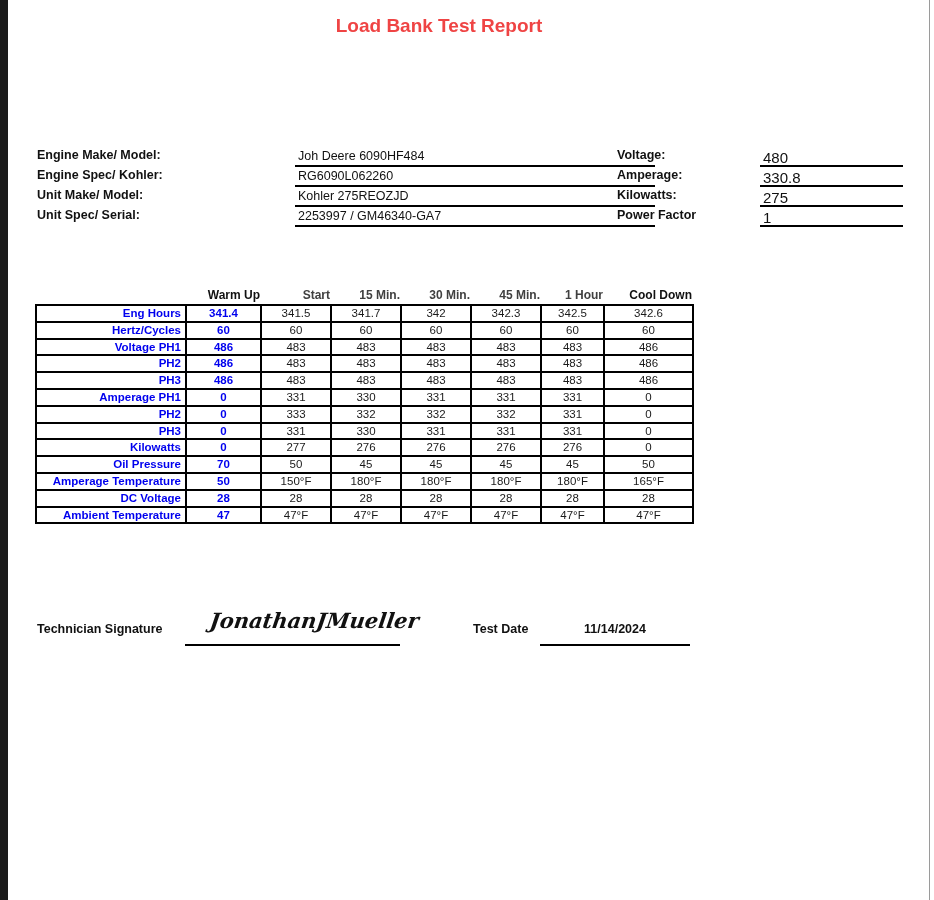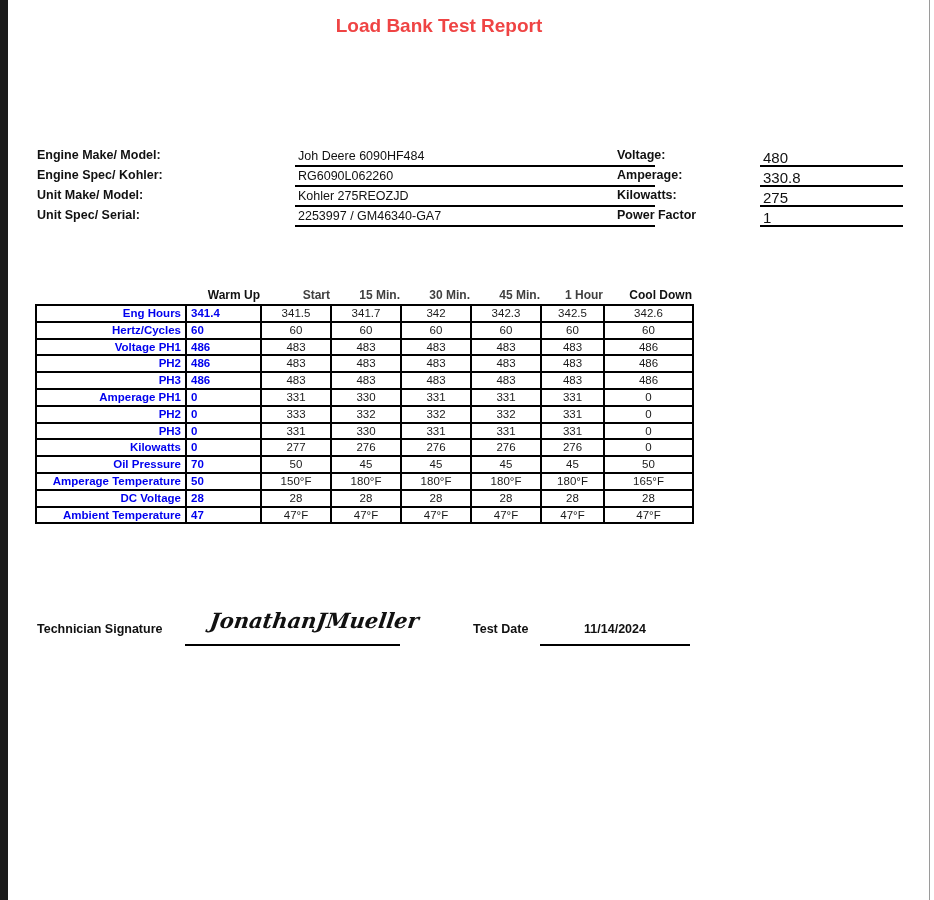--- a/index.html
+++ b/index.html
@@ -39,21 +39,21 @@
     position:absolute;left:35px;top:304px;
     border-collapse:collapse;table-layout:fixed;width:657px;
     font-size:11.5px;
   }
   table.grid td{
     border:2px solid #000;
     height:14.8px;line-height:14.8px;
     padding:0 4px;overflow:hidden;white-space:nowrap;
   }
   td.rowlabel{color:#0000ee;font-weight:700;text-align:right;}
-  td.warmup{color:#0000ee;font-weight:700;text-align:left;}
+  td.warmup{color:#0000ee;font-weight:700;text-align:center;}
   td.datum{color:#1a1a1a;text-align:center;}
 
   
   .sig-label{position:absolute;left:37px;top:622px;font-size:12.5px;font-weight:700;}
   .sig-script{
     position:absolute;left:210px;top:608px;width:200px;text-align:center;
     font-family:"DejaVu Serif", serif;font-style:italic;font-weight:600;
     font-size:21px;transform:skewX(-8deg);white-space:nowrap;
   }
   .sig-line{position:absolute;left:185px;top:644px;width:215px;height:2px;background:#000;}

